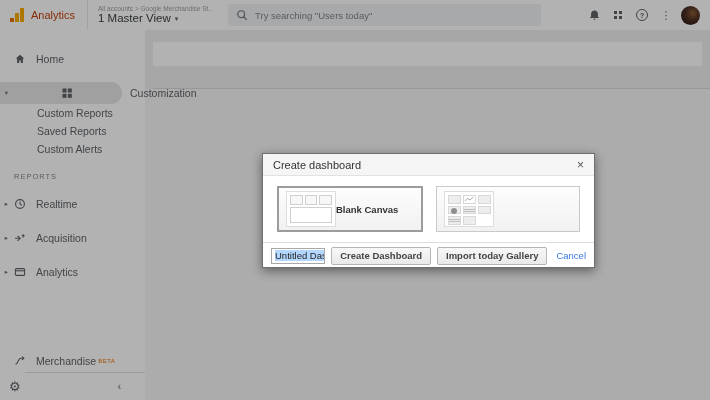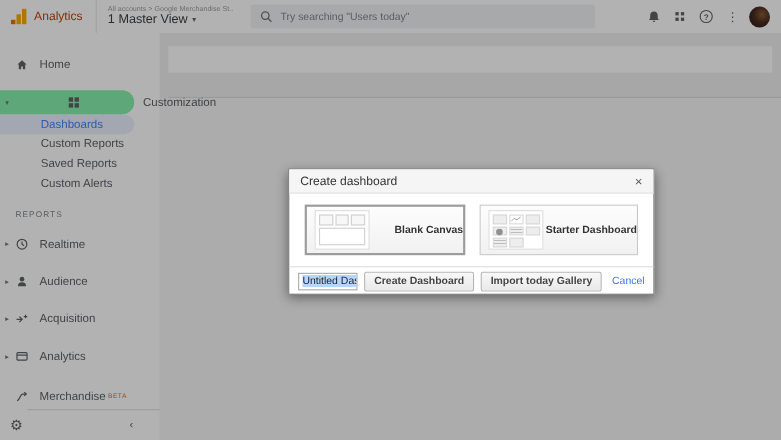--- a/index.html
+++ b/index.html
@@ -36,21 +36,21 @@
   .avatar { width:19px; height:19px; border-radius:50%;
     background:radial-gradient(circle at 62% 38%, #8a5a33 0%, #4a2d22 45%, #241512 100%); }
 
   
   .sidebar { position:absolute; top:30px; left:0; width:145px; bottom:0; background:#fff; z-index:1; }
   .nav-row { display:flex; align-items:center; height:22px; font-size:10.5px; color:#5f6368; cursor:pointer;margin-top:12px; }
   .nav-row .arrow { width:13px; text-align:center; font-size:6.5px; color:#757575; flex:none; }
   .nav-row .nicon { width:14px; height:14px; flex:none; margin-right:9px;
     display:flex; align-items:center; justify-content:center; }
   .pill { border-radius:0 12px 12px 0; width:122px; }
-  .row-customization { background:#86efac;gap:47px; }
+  .row-customization { background:#e5e5e5;gap:47px; }
   .sub-row { height:18px; font-size:10.5px; color:#5f6368; display:flex; align-items:center;
     padding-left:37px; cursor:pointer; }
   .sub-row.active { background:#e8f0fe; color:#4285f4; border-radius:0 12px 12px 0; width:122px; }
   .section-label { margin-top:14px; margin-bottom:7px; padding-left:14px; font-size:7.5px;
     letter-spacing:1px; color:#80868b; }
   .sidebar-bottom { position:absolute; left:0; right:0; bottom:0; }
   .beta { font-size:6px; color:#e8710a; vertical-align:super; margin-left:2px; letter-spacing:.5px; }
   .bottom-bar { height:28px; position:relative; display:flex; align-items:center; }
   .bottom-bar::before { content:""; position:absolute; top:0; left:25px; right:0; height:1px; background:#e0e0e0; }
   .gear { font-size:13px; color:#5f6368; margin-left:9px; cursor:pointer; }
@@ -69,21 +69,21 @@
   .modal-header { height:22px; background:#f5f5f5; border-bottom:1px solid #e2e2e2;
     display:flex; align-items:center; padding:0 10px; }
   .modal-title { font-size:11px; color:#333; }
   .modal-close { margin-left:auto; font-size:12px; color:#555; cursor:pointer; line-height:1; }
   .modal-body { height:66px; display:flex; align-items:center; padding:0 14px; gap:13px; }
   .opt-card { flex:1; height:46px; display:flex; align-items:center; cursor:pointer;
     background:linear-gradient(#fdfdfd,#f1f1f1); }
   .opt-card.selected { border:2px solid #9c9c9c; }
   .opt-card.plain { border:1px solid #c9c9c9; }
   .thumb { width:50px; height:36px; background:#fff; border:1px solid #ddd; margin-left:7px; flex:none; }
-  .opt-label { flex:1; text-align:right; font-size:9.5px; font-weight:bold; color:#333; }
+  .opt-label { flex:1; text-align:left; font-size:9.5px; font-weight:bold; color:#333; }
   .thumb-blank { padding:3px; }
   .thumb-blank .trow { display:flex; gap:2px; }
   .thumb-blank .trow i { width:13px; height:10px; border:1px solid #cfcfcf; background:#f7f7f7; }
   .thumb-blank .tbig { height:16px; border:1px solid #cfcfcf; background:#fff; margin-top:2px; }
   .thumb-starter { padding:3px; display:grid; grid-template-columns:repeat(3,13px);
     grid-auto-rows:8.5px; gap:2px; }
   .thumb-starter i { background:#ededed; border:1px solid #d8d8d8; position:relative; }
   .thumb-starter i.chart { background:#fff; }
   .thumb-starter i.chart svg { position:absolute; inset:0; }
   .thumb-starter i.pie::after { content:""; position:absolute; left:2px; top:1px;
@@ -173,52 +173,39 @@
       <span class="nicon">
         <svg width="12" height="12" viewBox="0 0 12 12">
             <rect x="1.5" y="1.5" width="4" height="4" fill="#5f6368"></rect>
             <rect x="6.8" y="1.5" width="4" height="4" fill="#5f6368"></rect>
             <rect x="1.5" y="6.8" width="4" height="4" fill="#5f6368"></rect>
             <rect x="6.8" y="6.8" width="4" height="4" fill="#5f6368"></rect>
           </svg>
       </span>
       <span>Customization</span>
     </div>
-    <div class="sub-row active">
-      <span>Dashboards</span>
-    </div>
     <div class="sub-row">
       <span>Custom Reports</span>
     </div>
     <div class="sub-row">
       <span>Saved Reports</span>
     </div>
     <div class="sub-row">
       <span>Custom Alerts</span>
     </div>
     <div class="section-label">REPORTS</div>
     <div class="nav-row">
       <span class="arrow">▸</span>
       <span class="nicon">
         <svg width="12" height="12" viewBox="0 0 12 12">
             <circle cx="6" cy="6" r="4.4" fill="none" stroke="#5f6368" stroke-width="1.1"></circle>
             <path d="M6 3.6V6l1.9 1.3" fill="none" stroke="#5f6368" stroke-width="1.1"></path>
           </svg>
       </span>
       <span>Realtime</span>
-    </div>
-    <div class="nav-row">
-      <span class="arrow">▸</span>
-      <span class="nicon">
-        <svg width="12" height="12" viewBox="0 0 12 12">
-            <circle cx="6" cy="3.8" r="2.1" fill="#5f6368"></circle>
-            <path d="M2.3 10.2a3.7 3.7 0 0 1 7.4 0z" fill="#5f6368"></path>
-          </svg>
-      </span>
-      <span>Audience</span>
     </div>
     <div class="nav-row">
       <span class="arrow">▸</span>
       <span class="nicon">
         <svg width="12" height="12" viewBox="0 0 12 12">
             <path d="M1 6.3h4.6M3.6 3.8 6.2 6.3 3.6 8.8" fill="none" stroke="#5f6368" stroke-width="1.1"></path>
             <path d="M9.2 2.2v3.2M7.6 3.8h3.2" fill="none" stroke="#5f6368" stroke-width="1.1"></path>
           </svg>
       </span>
       <span>Acquisition</span>
@@ -286,21 +273,20 @@
                 <polyline points="1,6 4,3 7,4.5 11,1.5" fill="none" stroke="#9a9a9a" stroke-width="1"></polyline>
               </svg>
             </i>
           <i></i>
           <i class="pie"></i>
           <i class="lines"></i>
           <i></i>
           <i class="lines"></i>
           <i></i>
         </div>
-        <div class="opt-label">Starter Dashboard</div>
       </div>
     </div>
     <div class="modal-footer">
       <div class="name-input">
         <span>Untitled Dashboard</span>
       </div>
       <div class="btn">Create Dashboard</div>
       <div class="btn">Import today Gallery</div>
       <div class="cancel-link">Cancel</div>
     </div>

